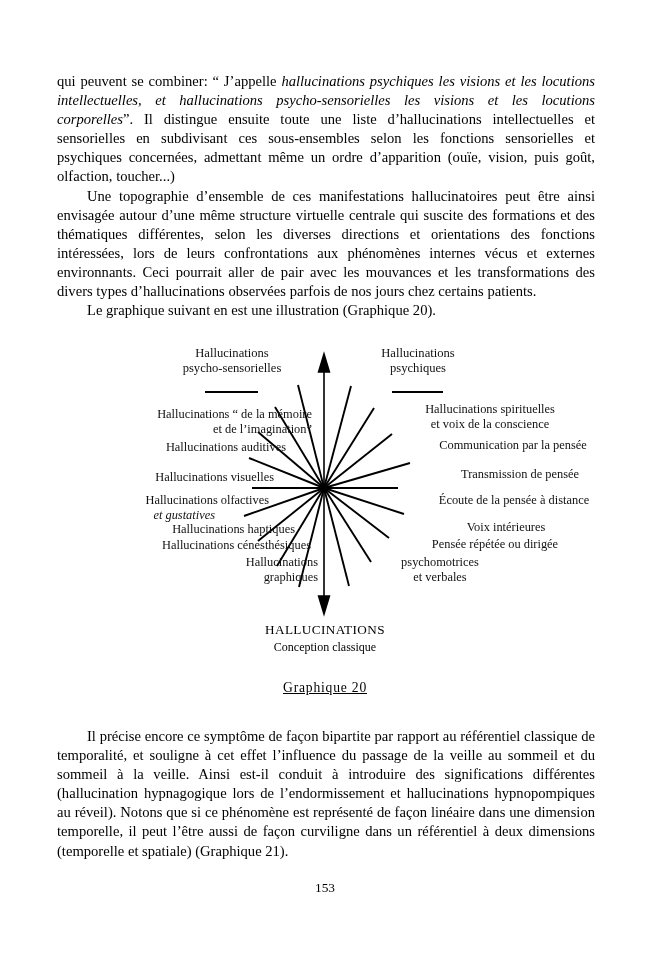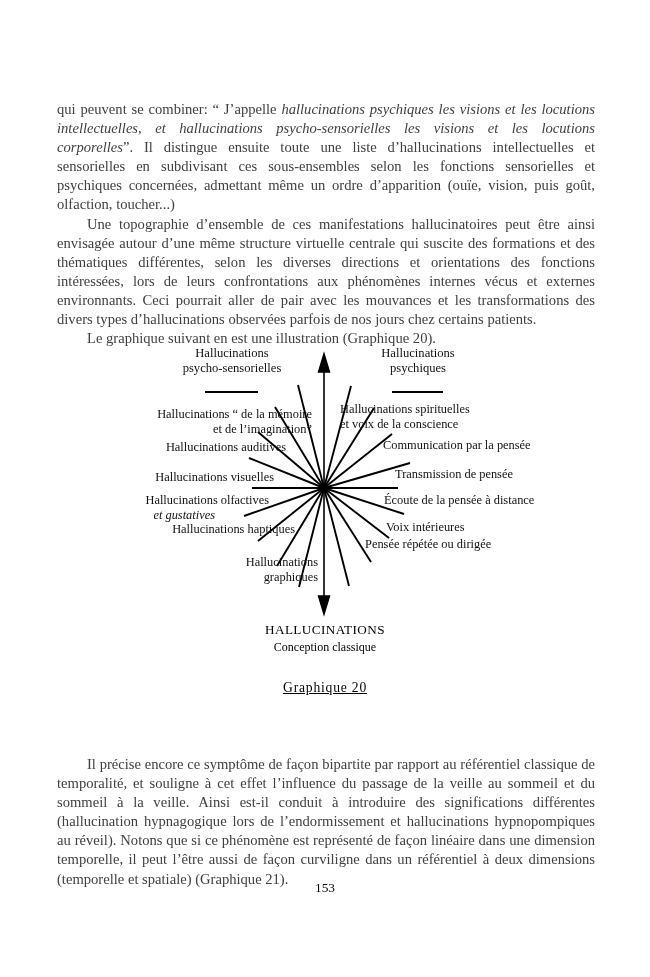--- a/index.html
+++ b/index.html
@@ -21,22 +21,21 @@
   }
 
   
   .textblock {
     position: absolute;
     left: 57px;
     width: 538px;
     font-size: 14.6px;
     line-height: 19.1px;
     text-align: justify;
-    color: #404040;
-    margin-top: 28px;
+    color: #000000;
   }
   #para-top { top: 72px; }
   #para-bottom { top: 727px; }
 
   .indent { display: inline-block; width: 30px; }
   .ital { font-style: italic; }
 
   
   #figure {
     position: absolute;
@@ -52,21 +51,21 @@
   }
 
   .fig-label {
     position: absolute;
     font-size: 12.4px;
     line-height: 14.6px;
     color: #111111;
     white-space: nowrap;
   }
   .fig-label.right  { text-align: right; }
-  .fig-label.left   { text-align: left; font-family: Liberation Serif, serif; }
+  .fig-label.left   { text-align: center; font-family: Liberation Serif, serif; }
 
   .head-label {
     font-size: 12.6px;
     line-height: 15.4px;
     text-align: center;
   }
 
   #caption-title {
     position: absolute;
     width: 650px;
@@ -181,20 +180,23 @@
 
     <div class="fig-label right" style="left:22px; top:163px; width:247px;">
       <div>Hallucinations olfactives</div>
       <div style="padding-right:54px;font-style:italic;">et gustatives</div>
     </div>
 
     <div class="fig-label right" style="left:22px; top:192px; width:273px;">
       <div>Hallucinations  haptiques</div>
     </div>
 
+    <div class="fig-label right" style="left:22px; top:208px; width:289px;">
+      <div>Hallucinations  cénesthésiques</div>
+    </div>
 
     <div class="fig-label left" style="left:340px; top:72px; width:300px;">
       <div>Hallucinations spirituelles</div>
       <div>et voix de la conscience</div>
     </div>
 
     <div class="fig-label left" style="left:395px; top:137px; width:250px;">
       <div>Transmission de pensée</div>
     </div>
 
@@ -212,20 +214,24 @@
 
     <div class="fig-label left" style="left:365px; top:207px; width:260px;">
       <div>Pensée répétée ou dirigée</div>
     </div>
 
     <div class="fig-label right" style="left:120px; top:225px; width:198px;">
       <div>Hallucinations</div>
       <div>graphiques</div>
     </div>
 
+    <div class="fig-label left" style="left:330px; top:225px; width:220px;">
+      <div>psychomotrices</div>
+      <div>et verbales</div>
+    </div>
 
     <div id="caption-title">
       <div>HALLUCINATIONS</div>
       <div class="sub">Conception classique</div>
     </div>
 
     <div id="caption-graphique">
       <span>Graphique 20</span>
     </div>
 

